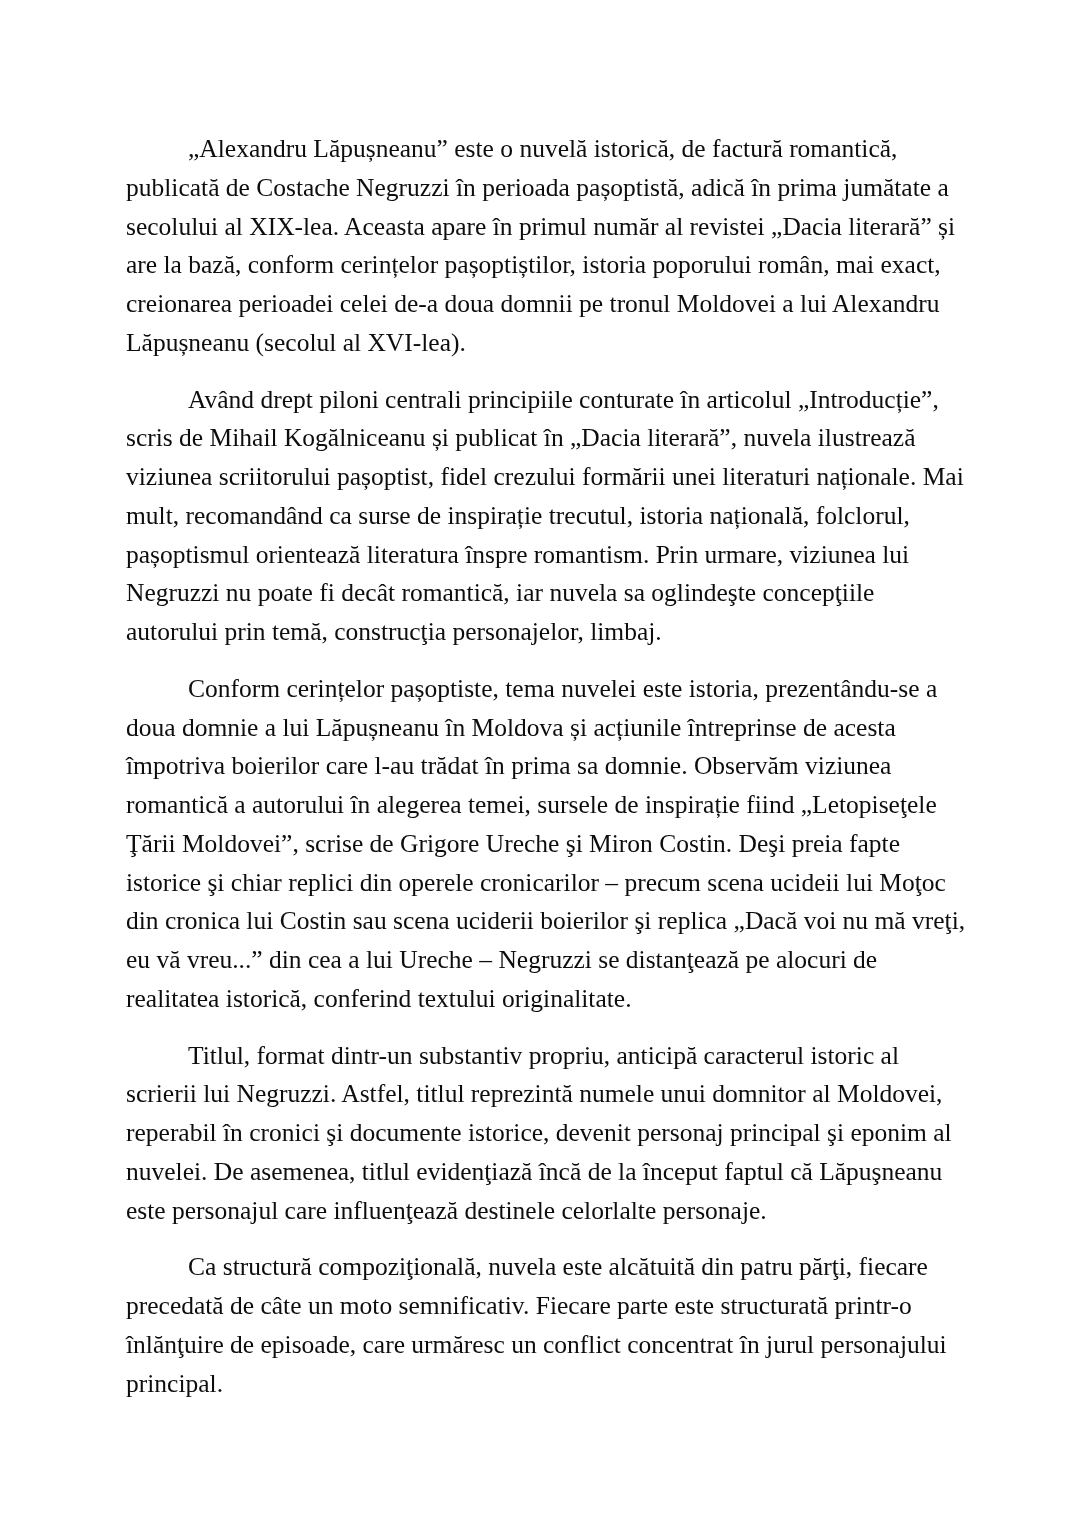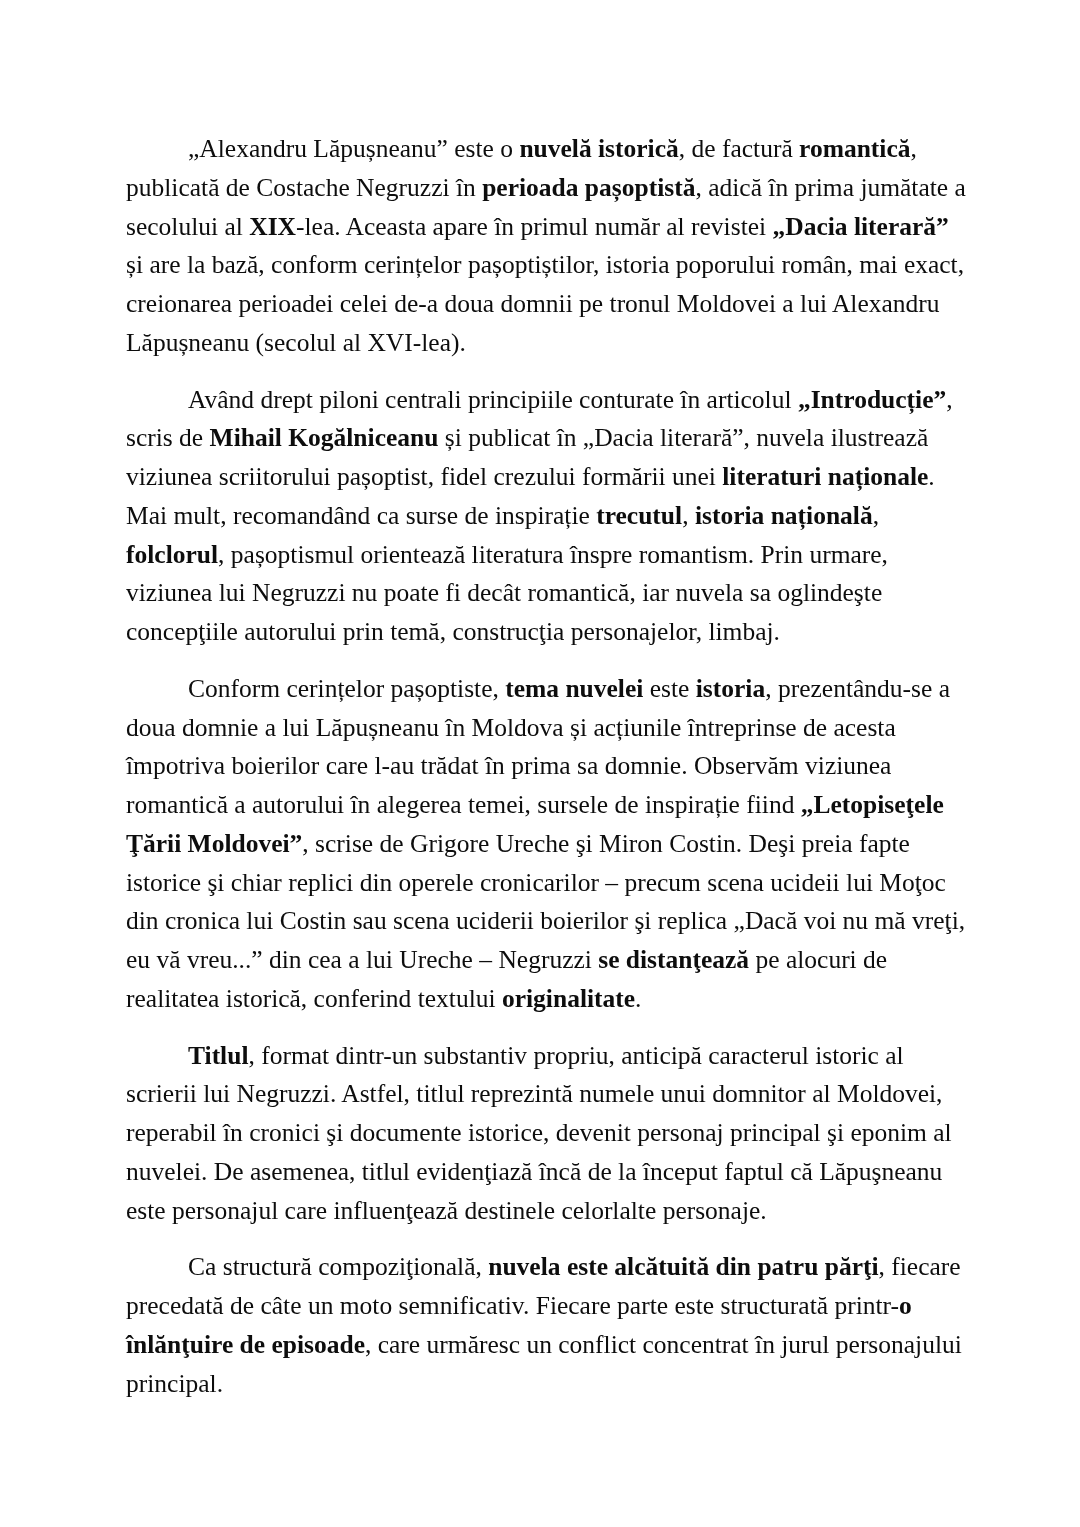--- a/index.html
+++ b/index.html
@@ -33,21 +33,21 @@
     text-align: left;
   }
   .para {
     margin: 0 0 18px 0;
     text-indent: 62px;
   }
   .para:last-child {
     margin-bottom: 8px;
   }
   b, strong {
-    font-weight: bold;
+    font-weight: normal;
   }
 </style>
 </head>
 <body>
 
 <div class="page">
   <div class="body-text">
     <p class="para"><span>„Alexandru Lăpușneanu” este o </span><b>nuvelă istorică</b><span>, de factură </span><b>romantică</b><span>, publicată de Costache Negruzzi în </span><b>perioada pașoptistă</b><span>, adică în prima jumătate a secolului al </span><b>XIX</b><span>-lea. Aceasta apare în primul număr al revistei </span><b>„Dacia literară”</b><span> și are la bază, conform cerințelor pașoptiștilor, istoria poporului român, mai exact, creionarea perioadei celei de-a doua domnii pe tronul Moldovei a lui Alexandru Lăpușneanu (secolul al XVI-lea).</span></p>
     <p class="para"><span>Având drept piloni centrali principiile conturate în articolul </span><b>„Introducție”</b><span>, scris de </span><b>Mihail Kogălniceanu</b><span> și publicat în „Dacia literară”, nuvela ilustrează viziunea scriitorului pașoptist, fidel crezului formării unei </span><b>literaturi naționale</b><span>. Mai mult, recomandând ca surse de inspirație </span><b>trecutul</b><span>, </span><b>istoria națională</b><span>, </span><b>folclorul</b><span>, pașoptismul orientează literatura înspre romantism. Prin urmare, viziunea lui Negruzzi nu poate fi decât romantică, iar nuvela sa oglindeşte concepţiile autorului prin temă, construcţia personajelor, limbaj.</span></p>
     <p class="para"><span>Conform cerințelor pașoptiste, </span><b>tema nuvelei</b><span> este </span><b>istoria</b><span>, prezentându-se a doua domnie a lui Lăpușneanu în Moldova și acțiunile întreprinse de acesta împotriva boierilor care l-au trădat în prima sa domnie. Observăm viziunea romantică a autorului în alegerea temei, sursele de inspirație fiind </span><b>„Letopiseţele Ţării Moldovei”</b><span>, scrise de Grigore Ureche şi Miron Costin. Deşi preia fapte istorice şi chiar replici din operele cronicarilor – precum scena ucideii lui Moţoc din cronica lui Costin sau scena uciderii boierilor şi replica „Dacă voi nu mă vreţi, eu vă vreu...” din cea a lui Ureche – Negruzzi </span><b>se distanţează</b><span> pe alocuri de realitatea istorică, conferind textului </span><b>originalitate</b><span>.</span></p>

